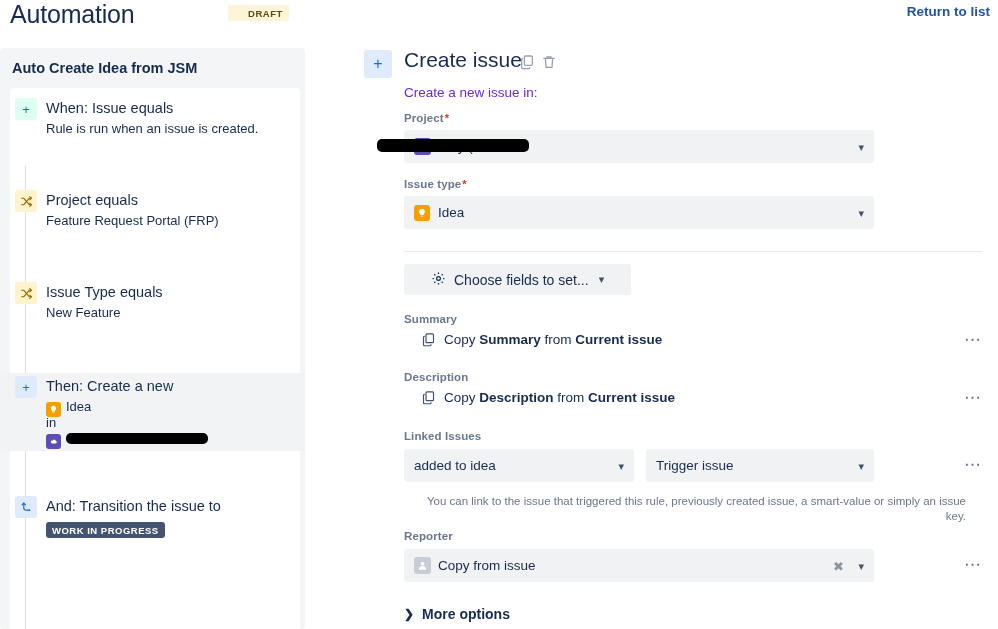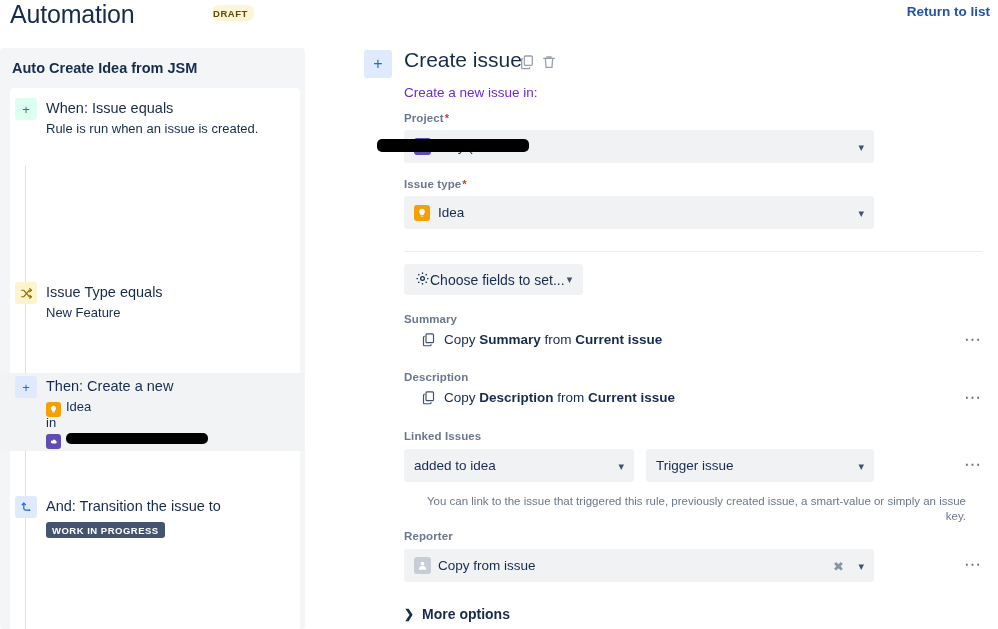--- a/index.html
+++ b/index.html
@@ -21,28 +21,28 @@
   .page-title {
     position: absolute;
     left: 10px; top: 0px;
     font-size: 25px;
     font-weight: 400;
     color: #172b4d;
     letter-spacing: -0.2px;
   }
   .draft-badge {
     position: absolute;
-    left: 212px; top: 5px;
+    left: 228px; top: 5px;
     background: #fdf5d8;
     color: #5b4a12;
     font-size: 9.5px;
     font-weight: 700;
     letter-spacing: 0.55px;
-    padding: 3px 6px 2px 1px;
-    border-radius: 7px;
+    padding: 3px 6px 2px 20px;
+    border-radius: 2px;
   }
   .return-link {
     position: absolute;
     right: 8px; top: 4px;
     font-size: 13.5px;
     font-weight: 700;
     color: #2154a6;
     text-decoration: none;
     cursor: pointer;
   }
@@ -232,25 +232,25 @@
   }
 
   .divider {
     height: 1px;
     background: #ebecf0;
   }
 
   .choose-fields {
     display: inline-flex;
     align-items: center;
-    gap: 0;
+    gap: 8px;
     background: #f1f2f4;
     border-radius: 3px;
     height: 31px;
-    padding: 0 11px;
+    padding: 0 27px;
     font-size: 14px;
     font-weight: 500;
     color: #172b4d;
     cursor: pointer;
   }
 
   .copy-row {
     display: flex;
     align-items: flex-start;
     gap: 8px;
@@ -312,20 +312,32 @@
   <div class="rail"></div>
 
   <div class="step" style="top:50px;height:56px;">
     <div class="step-icon icon-green">
       <span class="plus-glyph">+</span>
     </div>
     <div class="step-title">When: Issue equals</div>
     <div class="step-sub" style="top:22px;">Rule is run when an issue is created.</div>
   </div>
 
+  <div class="step" style="top:142px;height:52px;">
+    <div class="step-icon icon-yellow">
+      <svg width="13" height="13" viewBox="0 0 24 24" fill="none" stroke="currentColor" stroke-width="2.2" stroke-linecap="round">
+        <path d="M3 6h4l10 12h4"></path>
+          <path d="M3 18h4l10-12h4"></path>
+        <path d="M18 3l3 3-3 3"></path>
+          <path d="M18 15l3 3-3 3"></path>
+      </svg>
+    </div>
+    <div class="step-title">Project equals</div>
+    <div class="step-sub" style="top:22px;">Feature Request Portal (FRP)</div>
+  </div>
 
   <div class="step" style="top:234px;height:52px;">
     <div class="step-icon icon-yellow">
       <svg width="13" height="13" viewBox="0 0 24 24" fill="none" stroke="currentColor" stroke-width="2.2" stroke-linecap="round">
         <path d="M3 6h4l10 12h4"></path>
           <path d="M3 18h4l10-12h4"></path>
         <path d="M18 3l3 3-3 3"></path>
           <path d="M18 15l3 3-3 3"></path>
       </svg>
     </div>

